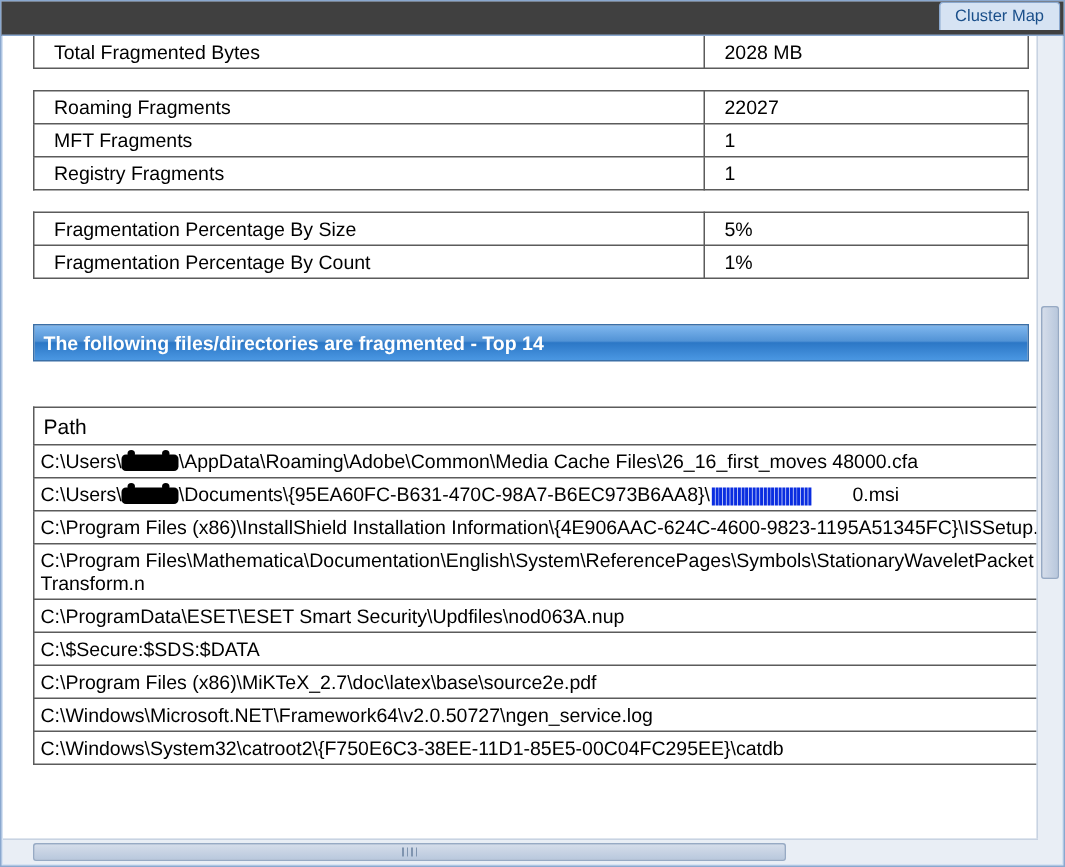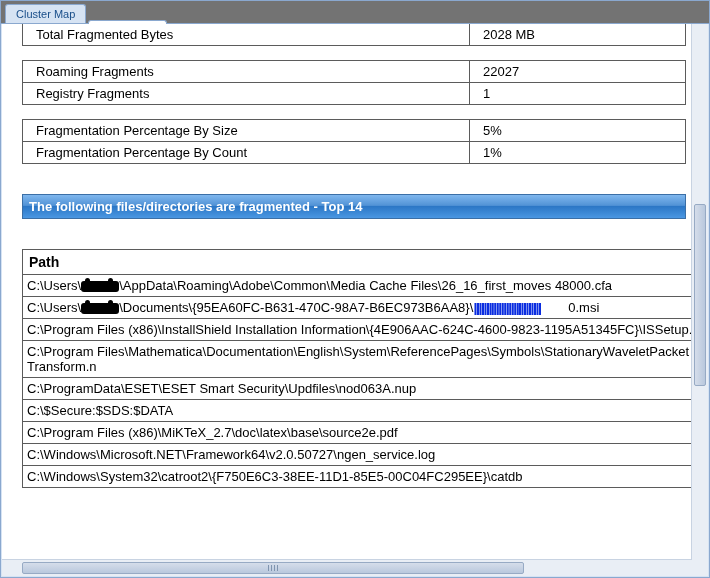--- a/index.html
+++ b/index.html
@@ -20,22 +20,23 @@
     box-sizing: border-box;
     position: relative;
     background: #d6e3f3;
   }
 
   .tabbar {
     height: 22px;
     display: flex;
     align-items: flex-end;
     padding-left: 4px;
-    background: #737373;
+    background: #404040;
     border-bottom: 1px solid #8aa8cf;
+    flex-direction: column;
   }
 
   .tab {
     padding: 3px 10px;
     border: 1px solid #8aa8cf;
     border-bottom: none;
     background: #d6e3f3;
     color: #1a4f8a;
     margin-right: 2px;
     border-radius: 3px 3px 0 0;
@@ -155,21 +156,21 @@
   table.paths {
     border-collapse: collapse;
     width: 100%;
     margin-top: 2px;
   }
   table.paths th {
     text-align: left;
     border: 1px solid #5b5b5b;
     padding: 4px 6px;
     font-size: 14px;
-    font-weight: bold;
+    font-weight: normal;
     background: #ffffff;
   }
   table.paths td {
     border: 1px solid #5b5b5b;
     padding: 3px 4px;
     font-size: 13px;
     white-space: nowrap;
   }
   table.paths td.wrap { white-space: normal; word-break: break-all; }
 
@@ -238,20 +239,24 @@
 
       <div class="spacer"></div>
 
       <table class="kv">
         <tbody>
             <tr>
           <td class="key">Roaming Fragments</td>
           <td>22027</td>
         </tr>
         <tr>
+          <td class="key">MFT Fragments</td>
+          <td>1</td>
+        </tr>
+        <tr>
           <td class="key">Registry Fragments</td>
           <td>1</td>
         </tr>
       </tbody>
         </table>
 
       <div class="spacer"></div>
 
       <table class="kv">
         <tbody>

